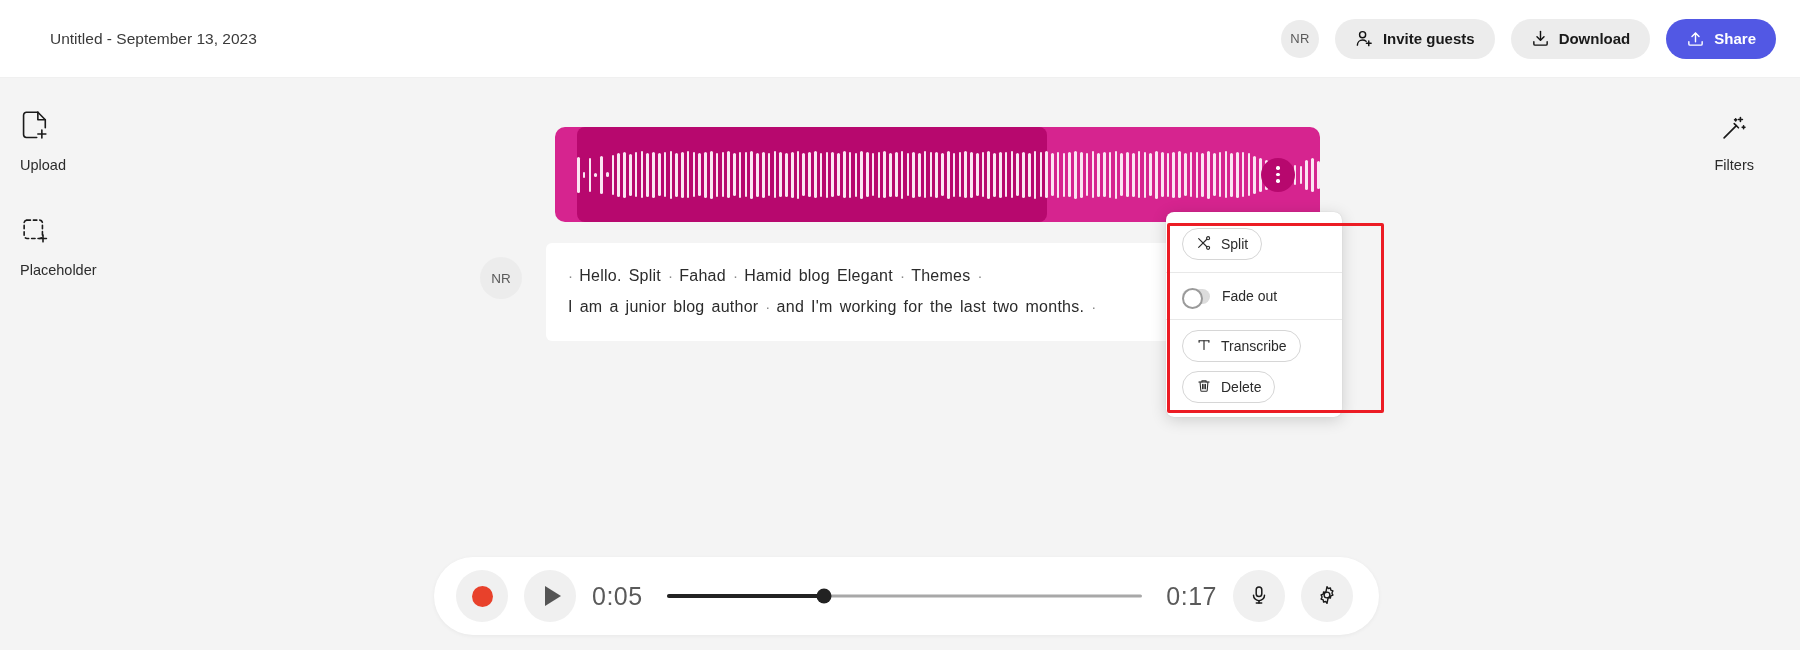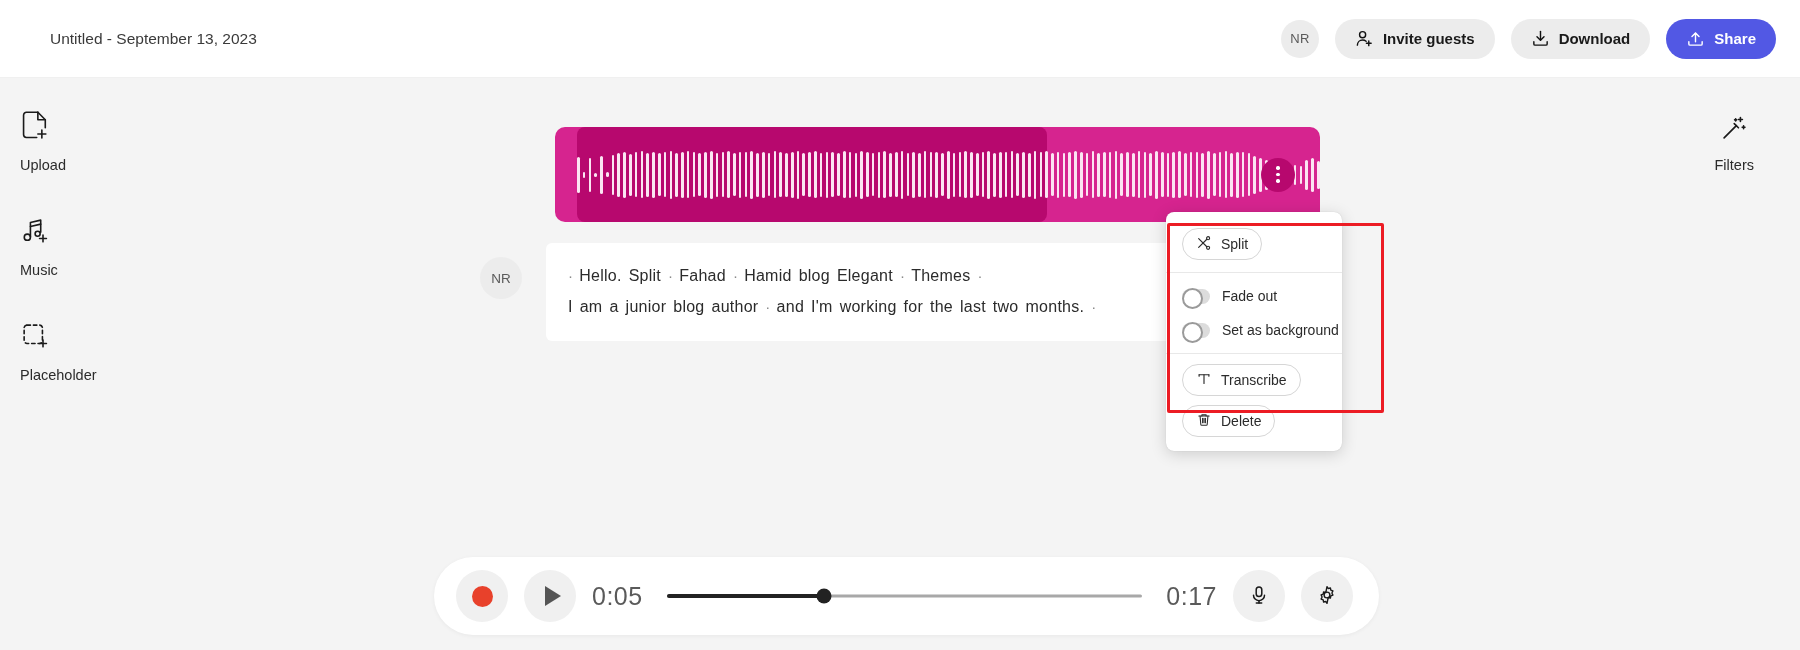--- a/index.html
+++ b/index.html
@@ -375,32 +375,20 @@
         <svg width="30" height="32" viewBox="0 0 26 28" fill="none" stroke="#1a1a1a" stroke-width="1.4" stroke-linecap="round" stroke-linejoin="round">
           <path d="M15.5 2H5.5A2.5 2.5 0 003 4.5v17A2.5 2.5 0 005.5 24h9"></path>
           <path d="M15.5 2l6.5 6.5v7"></path>
             <path d="M15.5 2v6.5H22"></path>
           <path d="M19 17.5v7M15.5 21h7"></path>
         </svg>
       </span>
       <span class="rail-label">Upload</span>
     </div>
 
-    <div class="rail-item">
-      <span>
-        <svg width="30" height="32" viewBox="0 0 26 28" fill="none" stroke="#1a1a1a" stroke-width="1.4" stroke-linecap="round" stroke-linejoin="round">
-          <path d="M9 19V6.5l9-2V15"></path>
-          <circle cx="6.3" cy="19.4" r="2.7"></circle>
-          <circle cx="15.3" cy="16.4" r="2.2"></circle>
-          <path d="M9 10l9-2"></path>
-          <path d="M20 17.5v6M17 20.5h6"></path>
-        </svg>
-      </span>
-      <span class="rail-label">Music</span>
-    </div>
 
     <div class="rail-item">
       <span>
         <svg width="30" height="32" viewBox="0 0 26 28" fill="none" stroke="#1a1a1a" stroke-width="1.4" stroke-linecap="round" stroke-linejoin="round">
           <rect x="3.5" y="4.5" width="16" height="16" rx="2.5" stroke-dasharray="3 2.6"></rect>
           <path d="M20 17.5v6M17 20.5h6"></path>
         </svg>
       </span>
       <span class="rail-label">Placeholder</span>
     </div>
@@ -584,24 +572,20 @@
     </div>
 
     <div class="ctx-divider"></div>
 
 
     <div class="toggle-row">
       <span class="toggle"></span>
       <span class="toggle-label">Fade out</span>
     </div>
 
-    <div class="toggle-row">
-      <span class="toggle"></span>
-      <span class="toggle-label">Set as background</span>
-    </div>
 
     <div class="ctx-divider"></div>
 
     <div class="ctx-bottom">
       <button class="pill-btn">
         <span>
           <svg width="16" height="16" viewBox="0 0 18 18" fill="none" stroke="#2b2b2b" stroke-width="1.3" stroke-linecap="round">
             <path d="M3.5 4.2h11"></path>
               <path d="M9 4.2v9.8"></path>
             <path d="M3.5 4.2v1.6"></path>

